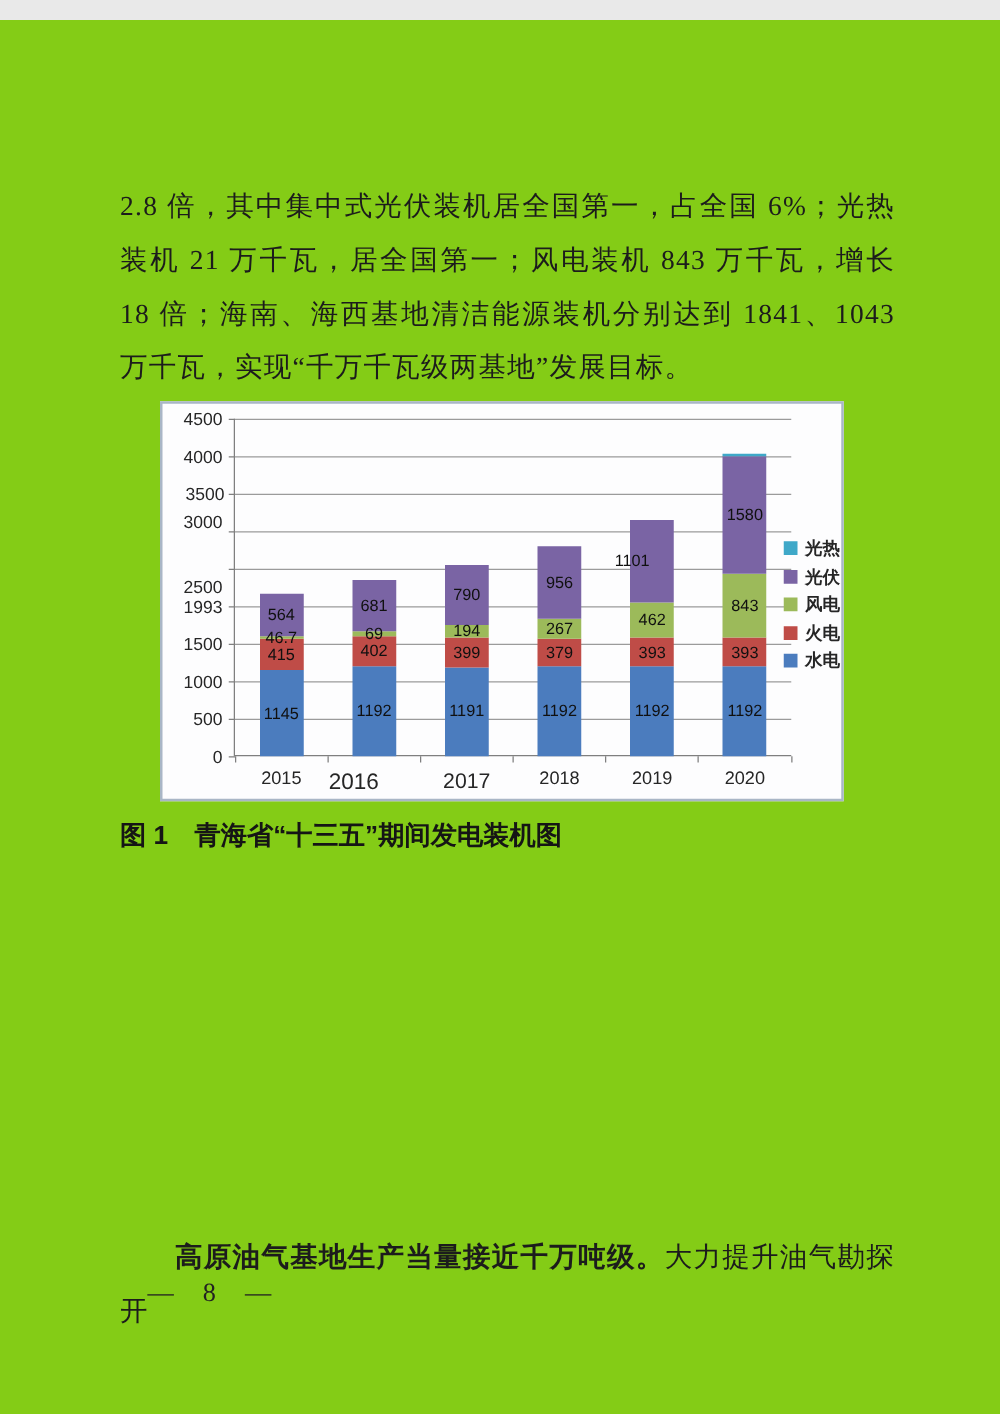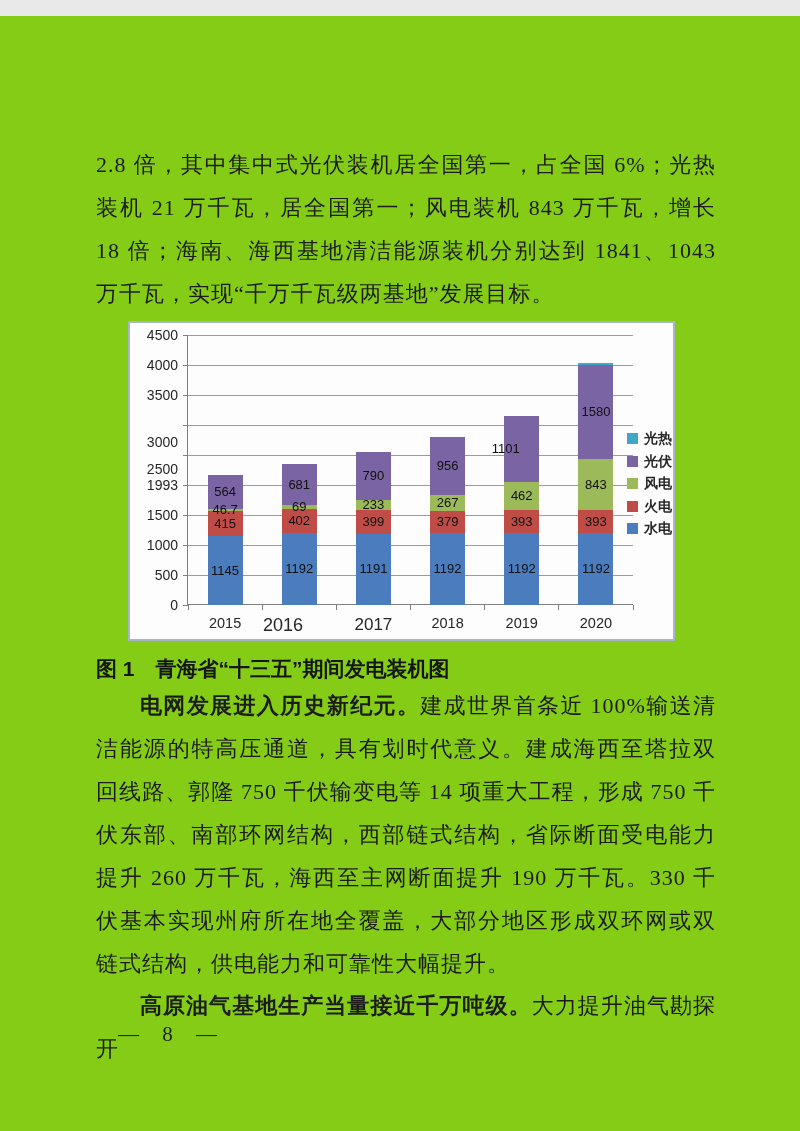--- a/index.html
+++ b/index.html
@@ -81,24 +81,24 @@
       <div style="position: absolute; left: 53px; top: 191.5px; width: 5px; height: 1px; background: rgb(127, 127, 127);"></div>
       <div style="position: absolute; left: 0px; top: 183px; width: 48px; height: 18px; text-align: right; font-size: 14px; line-height: 18px; color: rgb(38, 38, 38);">1500</div>
       <div style="position: absolute; left: 58px; top: 161.5px; width: 445px; height: 1px; background: rgb(155, 155, 155);"></div>
       <div style="position: absolute; left: 53px; top: 161.5px; width: 5px; height: 1px; background: rgb(127, 127, 127);"></div>
       <div style="position: absolute; left: 0px; top: 153px; width: 48px; height: 18px; text-align: right; font-size: 14px; line-height: 18px; color: rgb(38, 38, 38);">1993</div>
       <div style="position: absolute; left: 58px; top: 131.5px; width: 445px; height: 1px; background: rgb(155, 155, 155);"></div>
       <div style="position: absolute; left: 53px; top: 131.5px; width: 5px; height: 1px; background: rgb(127, 127, 127);"></div>
       <div style="position: absolute; left: 0px; top: 137px; width: 48px; height: 18px; text-align: right; font-size: 14px; line-height: 18px; color: rgb(38, 38, 38);">2500</div>
       <div style="position: absolute; left: 58px; top: 101.5px; width: 445px; height: 1px; background: rgb(155, 155, 155);"></div>
       <div style="position: absolute; left: 53px; top: 101.5px; width: 5px; height: 1px; background: rgb(127, 127, 127);"></div>
-      <div style="position: absolute; left: 0px; top: 110px; width: 48px; height: 18px; text-align: right; font-size: 14px; line-height: 18px; color: rgb(38, 38, 38);">3000</div>
+      <div style="position: absolute; left: 0px; top: 85px; width: 48px; height: 18px; text-align: right; font-size: 14px; line-height: 18px; color: rgb(38, 38, 38);">3000</div>
       <div style="position: absolute; left: 58px; top: 71.5px; width: 445px; height: 1px; background: rgb(155, 155, 155);"></div>
       <div style="position: absolute; left: 53px; top: 71.5px; width: 5px; height: 1px; background: rgb(127, 127, 127);"></div>
-      <div style="position: absolute; left: 0px; top: 63px; width: 48px; height: 18px; text-align: right; font-size: 14px; line-height: 18px; color: rgb(38, 38, 38);">3500</div>
+      <div style="position: absolute; left: 0px; top: 63px; width: 48px; height: 18px; text-align: center; font-size: 14px; line-height: 18px; color: rgb(38, 38, 38); padding-left: 10px;">3500</div>
       <div style="position: absolute; left: 58px; top: 41.5px; width: 445px; height: 1px; background: rgb(155, 155, 155);"></div>
       <div style="position: absolute; left: 53px; top: 41.5px; width: 5px; height: 1px; background: rgb(127, 127, 127);"></div>
       <div style="position: absolute; left: 0px; top: 33px; width: 48px; height: 18px; text-align: right; font-size: 14px; line-height: 18px; color: rgb(38, 38, 38);">4000</div>
       <div style="position: absolute; left: 58px; top: 11.5px; width: 445px; height: 1px; background: rgb(155, 155, 155);"></div>
       <div style="position: absolute; left: 53px; top: 11.5px; width: 5px; height: 1px; background: rgb(127, 127, 127);"></div>
       <div style="position: absolute; left: 0px; top: 3px; width: 48px; height: 18px; text-align: right; font-size: 14px; line-height: 18px; color: rgb(38, 38, 38);">4500</div>
       <div style="position: absolute; left: 57px; top: 12px; width: 1px; height: 270px; background: rgb(127, 127, 127);"></div>
       <div style="position: absolute; left: 58px; top: 281px; width: 445px; height: 1px; background: rgb(127, 127, 127);"></div>
       <div style="position: absolute; left: 57.5px; top: 282px; width: 1px; height: 5px; background: rgb(127, 127, 127);"></div>
       <div style="position: absolute; left: 131.667px; top: 282px; width: 1px; height: 5px; background: rgb(127, 127, 127);"></div>
@@ -124,21 +124,21 @@
       <div style="position: absolute; left: 151.75px; top: 182.22px; width: 35px; height: 4.14px; background: rgb(156, 186, 90); z-index: 1;"></div>
       <div style="position: absolute; left: 139.25px; top: 176.29px; width: 60px; text-align: center; font-size: 13px; line-height: 16px; color: rgb(16, 16, 16); z-index: 3;">69</div>
       <div style="position: absolute; left: 151.75px; top: 141.36px; width: 35px; height: 40.86px; background: rgb(122, 100, 164); z-index: 1;"></div>
       <div style="position: absolute; left: 139.25px; top: 153.79px; width: 60px; text-align: center; font-size: 13px; line-height: 16px; color: rgb(16, 16, 16); z-index: 3;">681</div>
       <div style="position: absolute; left: 206.333px; top: 292px; width: 74.1667px; text-align: center; font-size: 17px; color: rgb(38, 38, 38);">2017</div>
       <div style="position: absolute; left: 225.917px; top: 210.54px; width: 35px; height: 71.46px; background: rgb(75, 124, 190); z-index: 1;"></div>
       <div style="position: absolute; left: 213.417px; top: 238.27px; width: 60px; text-align: center; font-size: 13px; line-height: 16px; color: rgb(16, 16, 16); z-index: 3;">1191</div>
       <div style="position: absolute; left: 225.917px; top: 186.6px; width: 35px; height: 23.94px; background: rgb(191, 76, 71); z-index: 1;"></div>
       <div style="position: absolute; left: 213.417px; top: 190.57px; width: 60px; text-align: center; font-size: 13px; line-height: 16px; color: rgb(16, 16, 16); z-index: 3;">399</div>
       <div style="position: absolute; left: 225.917px; top: 176.88px; width: 35px; height: 9.72px; background: rgb(156, 186, 90); z-index: 1;"></div>
-      <div style="position: absolute; left: 213.417px; top: 173.74px; width: 60px; text-align: center; font-size: 13px; line-height: 16px; color: rgb(16, 16, 16); z-index: 3;">233</div>
+      <div style="position: absolute; left: 213.417px; top: 173.74px; width: 60px; text-align: center; font-size: 13px; line-height: 16px; color: rgb(16, 16, 16); z-index: 3;">194</div>
       <div style="position: absolute; left: 225.917px; top: 129.48px; width: 35px; height: 47.4px; background: rgb(122, 100, 164); z-index: 1;"></div>
       <div style="position: absolute; left: 213.417px; top: 145.18px; width: 60px; text-align: center; font-size: 13px; line-height: 16px; color: rgb(16, 16, 16); z-index: 3;">790</div>
       <div style="position: absolute; left: 280.5px; top: 292px; width: 74.1667px; text-align: center; font-size: 14.5px; color: rgb(38, 38, 38);">2018</div>
       <div style="position: absolute; left: 300.083px; top: 210.48px; width: 35px; height: 71.52px; background: rgb(75, 124, 190); z-index: 1;"></div>
       <div style="position: absolute; left: 287.583px; top: 238.24px; width: 60px; text-align: center; font-size: 13px; line-height: 16px; color: rgb(16, 16, 16); z-index: 3;">1192</div>
       <div style="position: absolute; left: 300.083px; top: 187.74px; width: 35px; height: 22.74px; background: rgb(191, 76, 71); z-index: 1;"></div>
       <div style="position: absolute; left: 287.583px; top: 191.11px; width: 60px; text-align: center; font-size: 13px; line-height: 16px; color: rgb(16, 16, 16); z-index: 3;">379</div>
       <div style="position: absolute; left: 300.083px; top: 171.72px; width: 35px; height: 16.02px; background: rgb(156, 186, 90); z-index: 1;"></div>
       <div style="position: absolute; left: 287.583px; top: 171.73px; width: 60px; text-align: center; font-size: 13px; line-height: 16px; color: rgb(16, 16, 16); z-index: 3;">267</div>
       <div style="position: absolute; left: 300.083px; top: 114.36px; width: 35px; height: 57.36px; background: rgb(122, 100, 164); z-index: 1;"></div>
@@ -169,19 +169,18 @@
       <div style="position: absolute; left: 497px; top: 155px; width: 11px; height: 11px; background: rgb(156, 186, 90);"></div>
       <div style="position: absolute; left: 514px; top: 152px; font-size: 14px; font-weight: bold; color: rgb(38, 38, 38);">风电</div>
       <div style="position: absolute; left: 497px; top: 177.5px; width: 11px; height: 11px; background: rgb(191, 76, 71);"></div>
       <div style="position: absolute; left: 514px; top: 174.5px; font-size: 14px; font-weight: bold; color: rgb(38, 38, 38);">火电</div>
       <div style="position: absolute; left: 497px; top: 200px; width: 11px; height: 11px; background: rgb(75, 124, 190);"></div>
       <div style="position: absolute; left: 514px; top: 197px; font-size: 14px; font-weight: bold; color: rgb(38, 38, 38);">水电</div>
     </div>
 
   <div class="caption">图 1　青海省“十三五”期间发电装机图</div>
 
-  <p class="para indent" style="top:668px"><span class="bold-lead">电网发展进入历史新纪元。</span><span>建成世界首条近 100%输送清洁能源的特高压通道，具有划时代意义。建成海西至塔拉双回线路、郭隆 750 千伏输变电等 14 项重大工程，形成 750 千伏东部、南部环网结构，西部链式结构，省际断面受电能力提升 260 万千瓦，海西至主网断面提升 190 万千瓦。330 千伏基本实现州府所在地全覆盖，大部分地区形成双环网或双链式结构，供电能力和可靠性大幅提升。</span></p>
 
   <p class="para indent" style="top:968px"><span class="bold-lead">高原油气基地生产当量接近千万吨级。</span><span>大力提升油气勘探开</span></p>
 
   <div class="footer">— 8 —</div>
 
 </div>
 
 </body></html>

